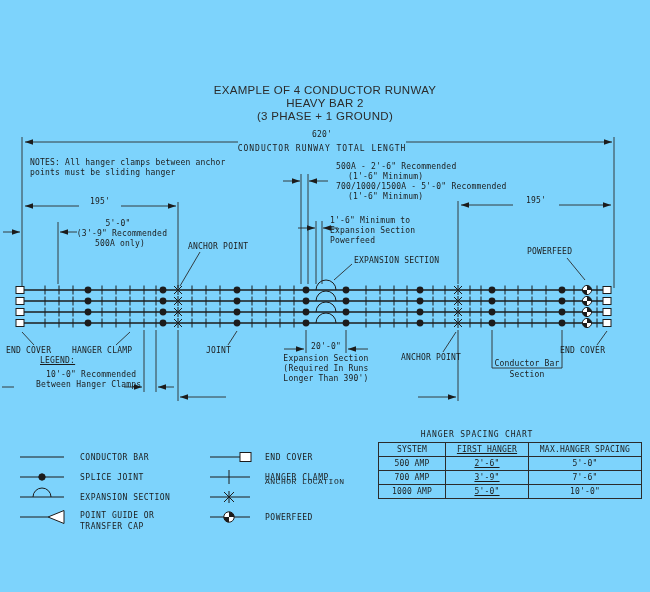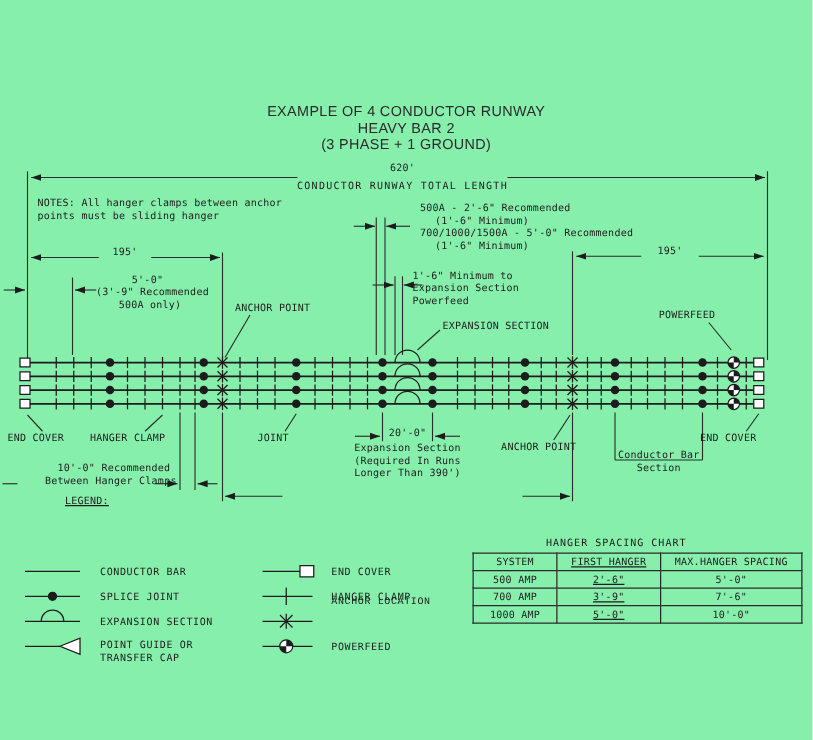--- a/index.html
+++ b/index.html
@@ -1,16 +1,16 @@
 <!DOCTYPE html>
 <html><head>
 <meta charset="utf-8">
 <style>
   html,body{margin:0;padding:0;background:#fff;}
-  #stage{position:relative;width:650px;height:592px;background:#86efac;overflow:hidden;
+  #stage{position:relative;width:650px;height:592px;background:#7dd3fc;overflow:hidden;
          font-family:"DejaVu Sans Mono", monospace;color:#1c1c1c;}
   .t{position:absolute;font-size:8px;line-height:10px;letter-spacing:0.2px;white-space:nowrap;color:#1c1c1c;}
   .ctr{transform:translateX(-50%);}
   .title-line{position:absolute;left:0;width:650px;text-align:center;
               font-family:"Liberation Sans", sans-serif;font-size:11.5px;color:#2b2b2b;letter-spacing:0.3px;}
   svg{position:absolute;left:0;top:0;}
   .u{text-decoration:underline;}
   table.hsc{position:absolute;left:378px;top:442px;border-collapse:collapse;
             font-size:8px;letter-spacing:0.2px;color:#1c1c1c;}
   table.hsc th, table.hsc td{border:1px solid #2b2b2b;font-weight:normal;text-align:center;
@@ -369,35 +369,35 @@
   <div class="t ctr" style="left:326px;top:374px;">Longer Than 390')</div>
 
   <div class="t ctr" style="left:431px;top:353px;">ANCHOR POINT</div>
 
   <div class="t ctr" style="left:527px;top:359px;">Conductor Bar</div>
   <div class="t ctr" style="left:527px;top:370px;">Section</div>
 
   <div class="t" style="left:560px;top:346px;">END COVER</div>
 
 
-  <div class="t u" style="left:52px;top:356px;margin-top:40px;">LEGEND:</div>
+  <div class="t u" style="left:40px;top:356px;">LEGEND:</div>
   <div class="t" style="left:46px;top:370px;">10'-0" Recommended</div>
   <div class="t" style="left:36px;top:380px;">Between Hanger Clamps</div>
 
   <div class="t" style="left:80px;top:453px;letter-spacing:0.5px;">CONDUCTOR BAR</div>
   <div class="t" style="left:80px;top:473px;letter-spacing:0.5px;">SPLICE JOINT</div>
   <div class="t" style="left:80px;top:493px;letter-spacing:0.5px;">EXPANSION SECTION</div>
   <div class="t" style="left:80px;top:511px;letter-spacing:0.5px;">POINT GUIDE OR</div>
   <div class="t" style="left:80px;top:522px;letter-spacing:0.5px;">TRANSFER CAP</div>
   <div class="t" style="left:265px;top:453px;letter-spacing:0.5px;">END COVER</div>
   <div class="t" style="left:265px;top:473px;letter-spacing:0.5px;">HANGER CLAMP</div>
   <div class="t" style="left:265px;top:477px;letter-spacing:0.5px;font-family:Liberation Mono, monospace;">ANCHOR LOCATION</div>
   <div class="t" style="left:265px;top:513px;letter-spacing:0.5px;">POWERFEED</div>
 
-  <div class="t" style="left:378px;top:430px;width:230px;text-align:center;letter-spacing:0.8px;">HANGER SPACING CHART</div>
+  <div class="t" style="left:362px;top:430px;width:230px;text-align:center;letter-spacing:0.8px;">HANGER SPACING CHART</div>
   <table class="hsc">
     <thead>
         <tr id="hsc-head">
           <th>SYSTEM</th>
           <th>FIRST HANGER</th>
           <th>MAX.HANGER SPACING</th>
         </tr>
       </thead>
     <tbody id="hsc-body">
         <tr>

